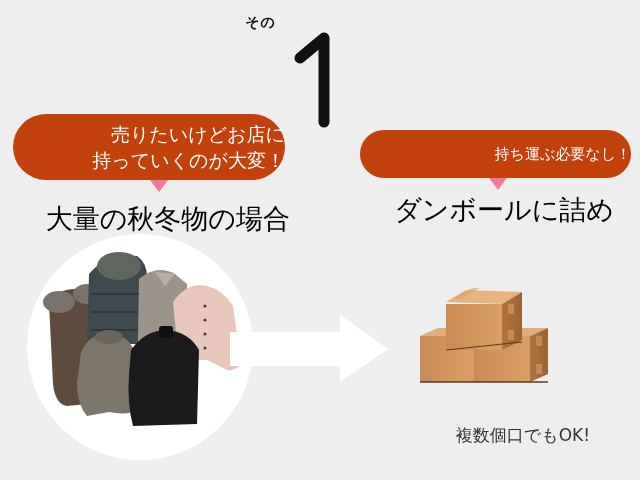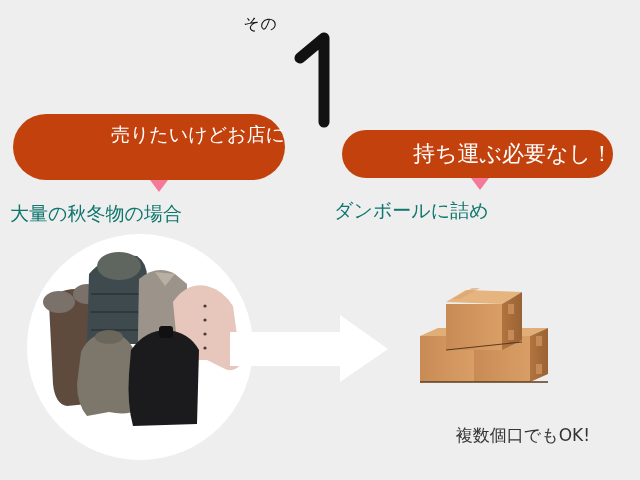--- a/index.html
+++ b/index.html
@@ -1,46 +1,47 @@
 <!DOCTYPE html>
 <html><head>
 <meta charset="utf-8">
 <style>
   html,body{margin:0;padding:0;}
   body{width:640px;height:480px;background:#eeeeee;position:relative;overflow:hidden;font-family:"DejaVu Sans","Liberation Sans",sans-serif;color:#333;}
-  .step-label{position:absolute;left:0;width:521px;top:14px;text-align:center;font-size:16px;font-weight:normal;color:#111;letter-spacing:1px;}
+  .step-label{position:absolute;left:0;width:521px;top:14px;text-align:center;font-size:14px;font-weight:bold;color:#111;letter-spacing:1px;}
   .step-number{position:absolute;left:0;width:640px;top:30px;text-align:center;}
   .bubble{position:absolute;background:#c2410c;color:#fff;text-align:right;border-radius:34px;}
   .bubble .tail{position:absolute;width:0;height:0;border-left:9px solid transparent;border-right:9px solid transparent;border-top:12px solid #f47a9a;}
   .bubble-left{left:13px;top:114px;width:272px;height:66px;font-size:19px;line-height:26px;padding-top:7px;box-sizing:border-box;}
   .bubble-left .tail{left:137px;bottom:-12px;}
-  .bubble-right{left:342px;top:130px;width:271px;height:48px;font-size:22px;line-height:48px;}
+  .bubble-right{left:360px;top:130px;width:271px;height:48px;font-size:15px;line-height:48px;}
   .bubble-right .tail{left:129px;bottom:-12px;}
   .bubble span{display:block;}
-  .caption{position:absolute;text-align:left;color:#0f766e;font-size:19px;}
+  .caption{position:absolute;text-align:right;color:#000000;font-size:27px;}
   .caption-left{left:10px;width:280px;top:201px;}
   .caption-right{left:334px;width:280px;top:196px;line-height:32px;font-family:Liberation Mono, monospace;}
   .caption span{display:block;}
   .circle{position:absolute;left:27px;top:234px;width:226px;height:226px;border-radius:50%;background:#fff;overflow:hidden;}
   .arrow{position:absolute;left:230px;top:314px;}
   .boxes{position:absolute;left:418px;top:286px;}
   .note{position:absolute;left:380px;width:210px;top:424px;text-align:right;font-size:17px;color:#333;}
 </style>
 </head>
 <body>
 
 <div class="step-label">その</div>
 <div class="step-number">
   <svg width="60" height="100" viewBox="0 0 60 100">
     <path d="M10 28 L34 8 L34 92" fill="none" stroke="#111" stroke-width="11" stroke-linecap="round" stroke-linejoin="round"></path>
   </svg>
 </div>
 
 <div class="bubble bubble-left">
   <span>売りたいけどお店に</span>
+  <span>持っていくのが大変！</span>
   <div class="tail"></div>
 </div>
 <div class="caption caption-left">大量の秋冬物の場合</div>
 
 <div class="circle">
   <svg width="226" height="226" viewBox="0 0 226 226">
 
     <path d="M22 70 Q30 55 48 55 Q62 52 70 60 L76 70 L76 160 Q72 175 60 170 L40 172 Q28 170 26 150 Z" fill="#5e4b3e"></path>
     <ellipse cx="32" cy="68" rx="16" ry="11" fill="#7a726a"></ellipse>
     <ellipse cx="60" cy="60" rx="14" ry="10" fill="#7a726a"></ellipse>

